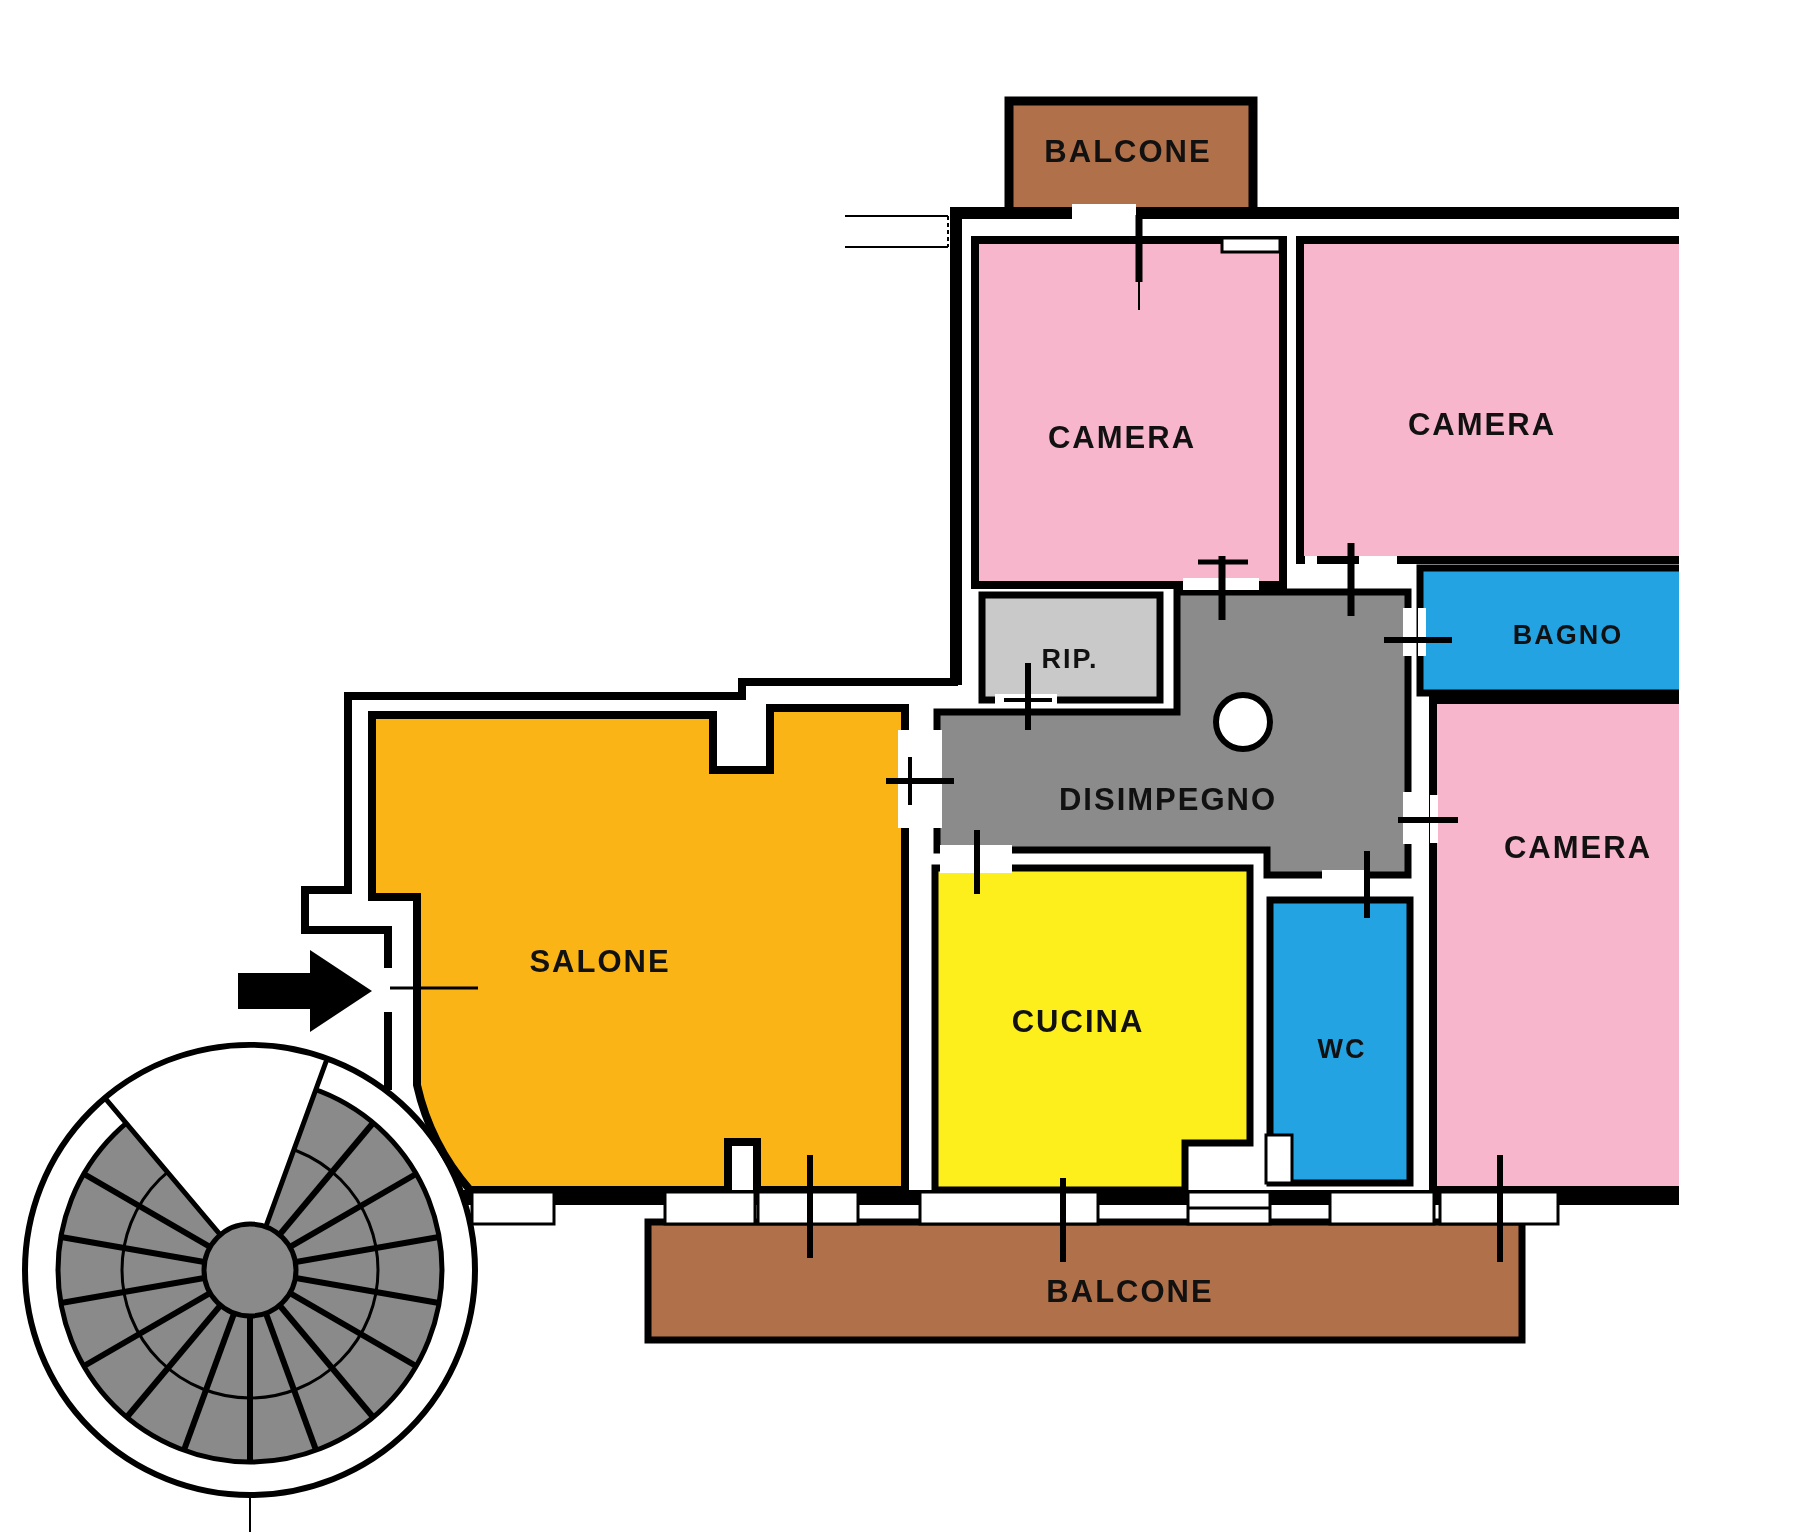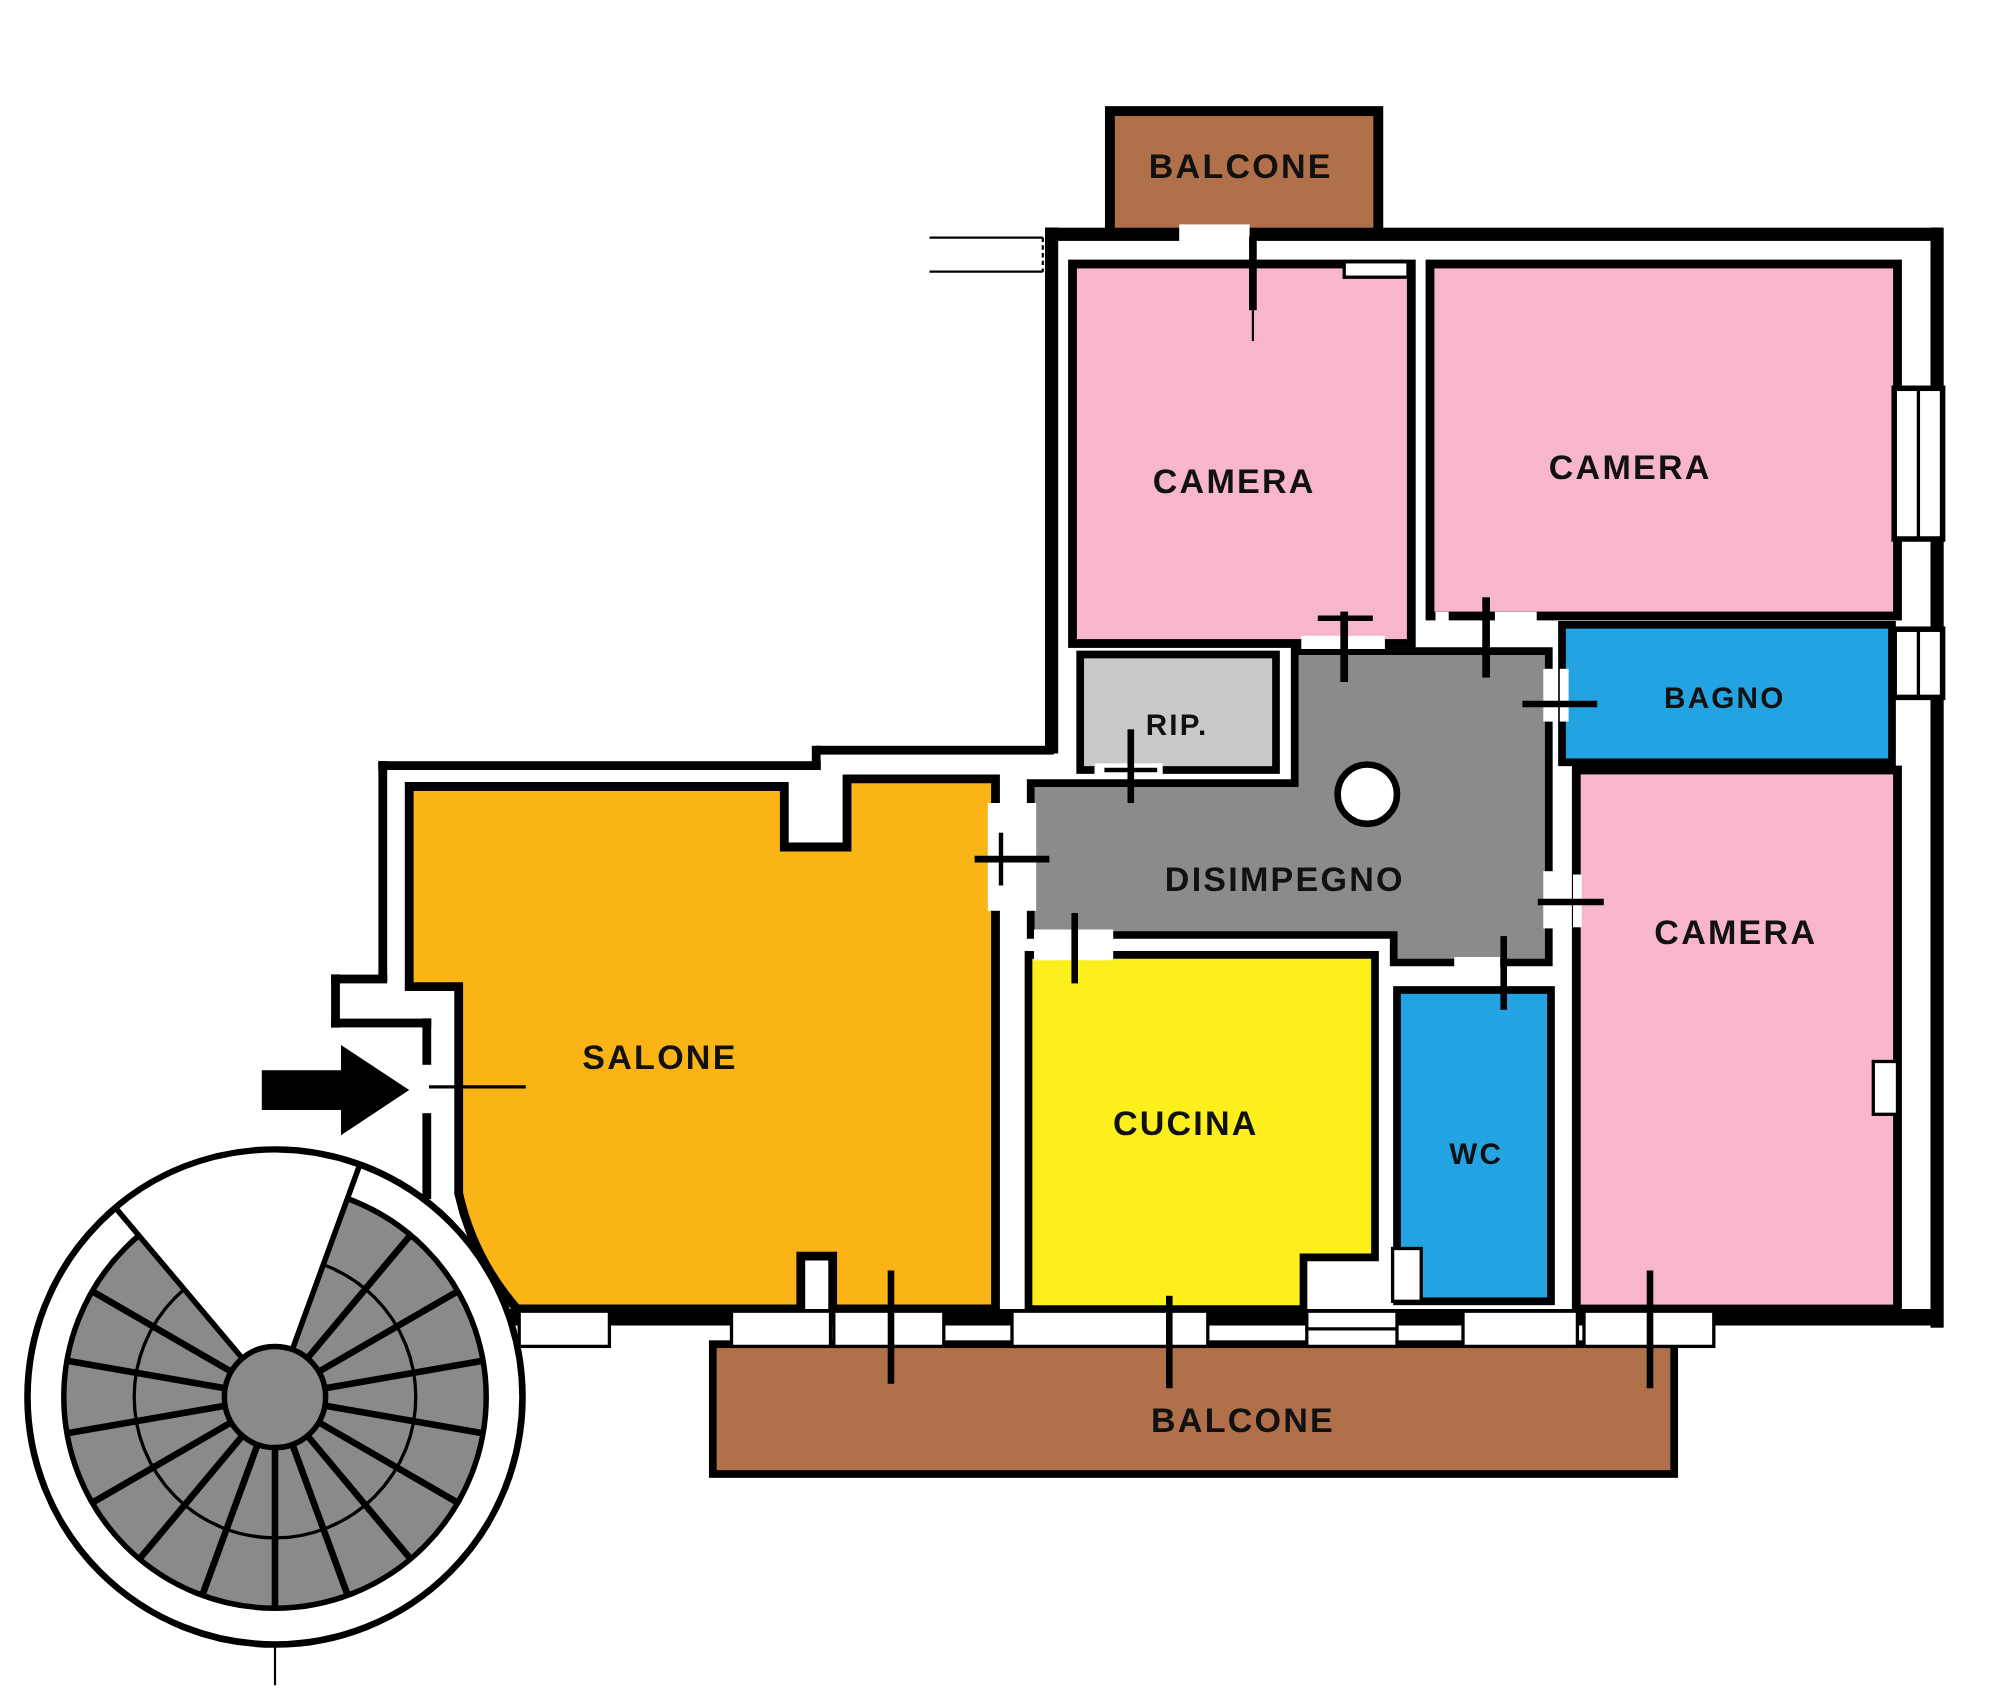--- a/index.html
+++ b/index.html
@@ -1,16 +1,16 @@
 <!DOCTYPE html>
 <html><head>
 <meta charset="utf-8">
 <style>
   html,body{margin:0;padding:0;background:#ffffff;}
-  #canvas{position:relative;width:1813px;height:1536px;background:#fff;overflow:hidden;}
+  #canvas{position:relative;width:1679px;height:1536px;background:#fff;overflow:hidden;}
   svg{position:absolute;top:0;left:0;}
   text{font-family:"Liberation Sans","DejaVu Sans",sans-serif;font-weight:bold;fill:#111;letter-spacing:2px;}
   .lbl{font-size:31px;}
   .lbl-sm{font-size:27px;}
 </style>
 </head>
 <body>
 
 <div id="canvas">
 <svg width="1813" height="1536" viewBox="0 0 1813 1536" xmlns="http://www.w3.org/2000/svg">

